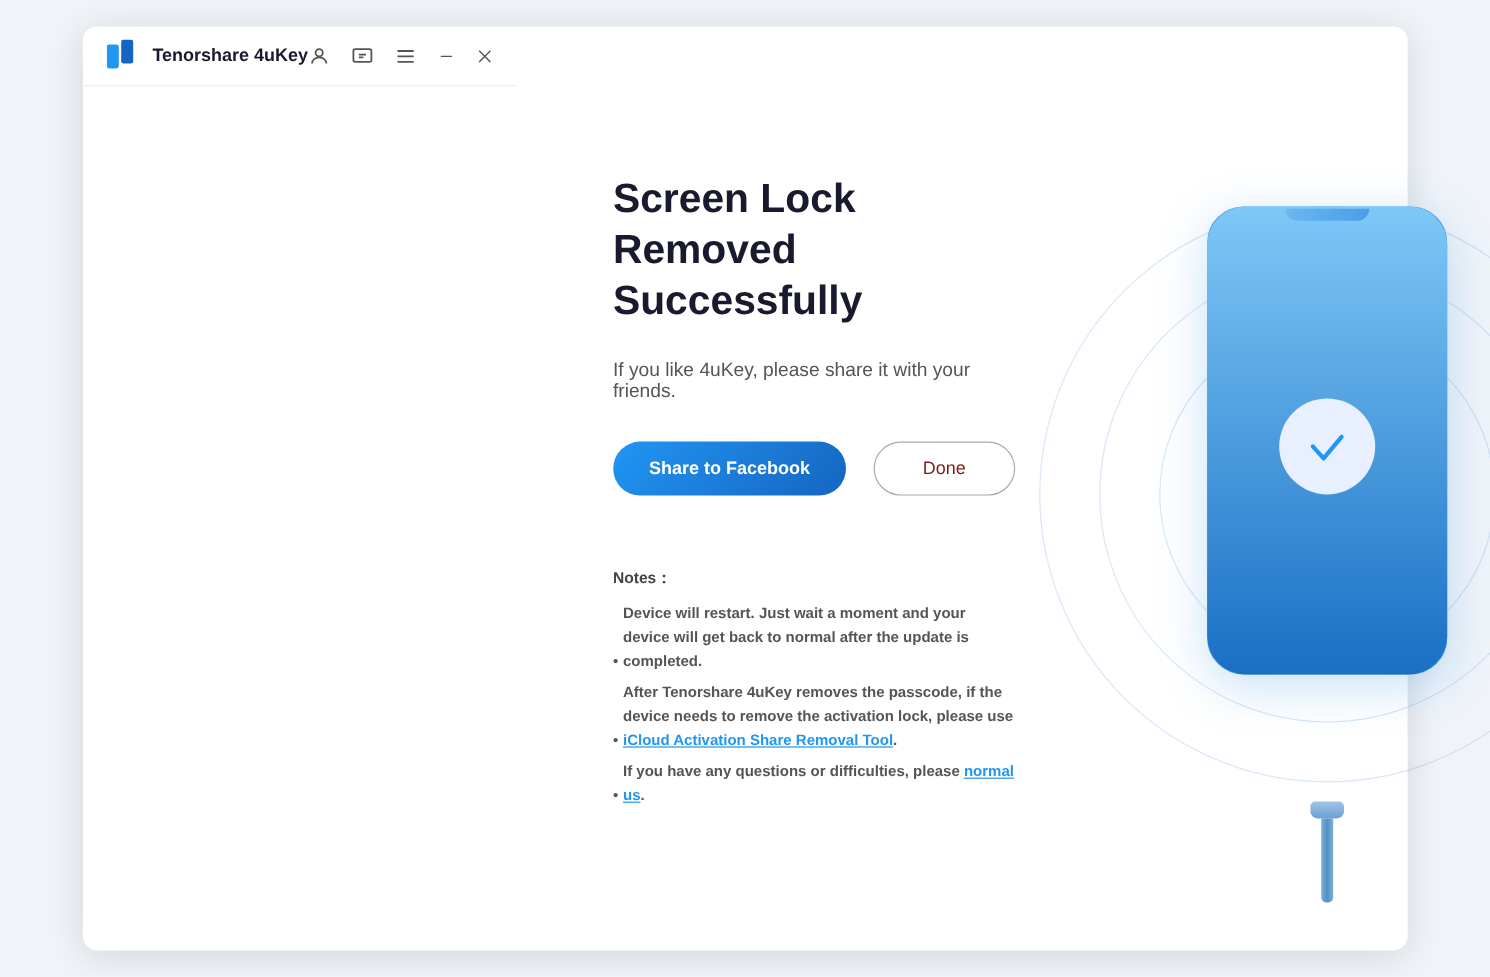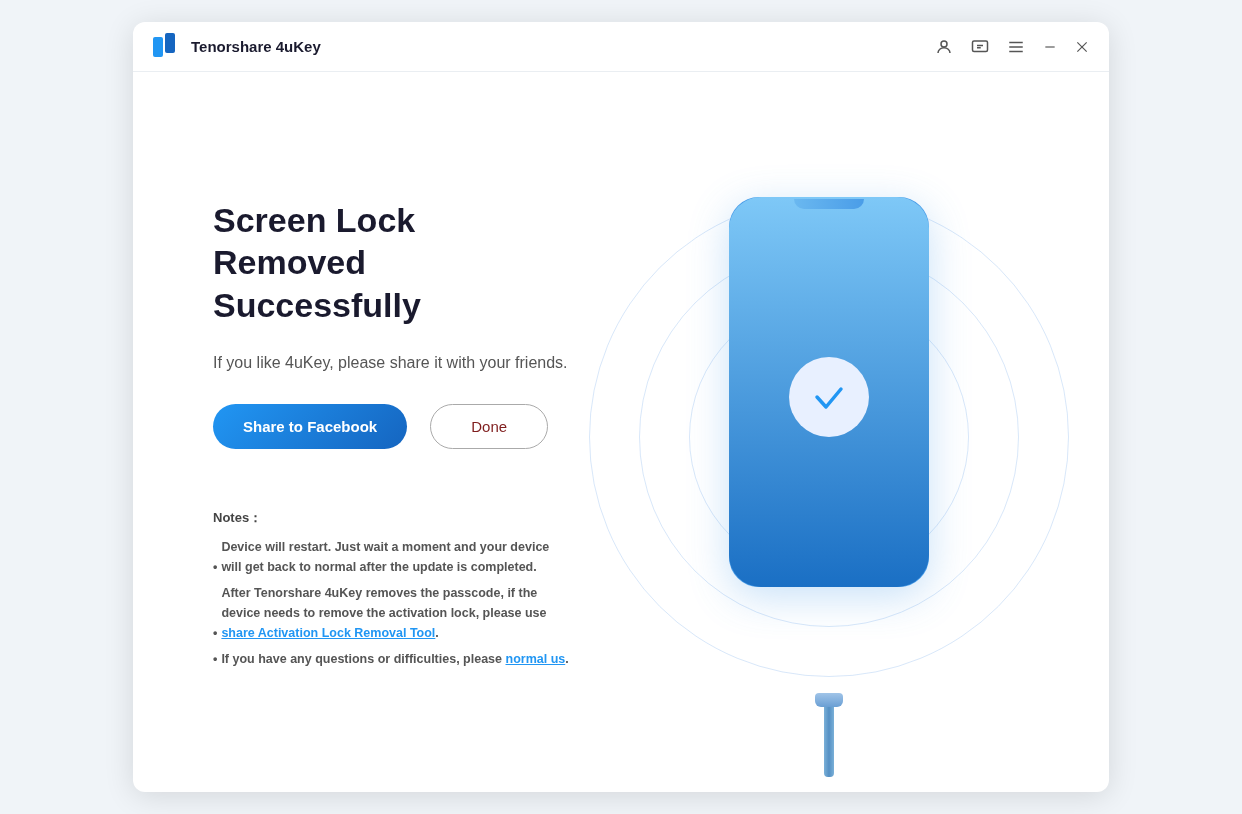--- a/index.html
+++ b/index.html
@@ -4,28 +4,28 @@
   <style>
     * { margin: 0; padding: 0; box-sizing: border-box; }
     body {
       width: 1242px;
       height: 814px;
       background: #f0f4f8;
       font-family: -apple-system, BlinkMacSystemFont, 'Segoe UI', sans-serif;
       overflow: hidden;
     }
     .window {
-      width: 976px;
+      width: 1104px;
       height: 770px;
       margin: 22px auto;
       background: #ffffff;
       border-radius: 12px;
       box-shadow: 0 4px 30px rgba(0,0,0,0.12);
       display: flex;
-      flex-direction: column;
+      flex-direction: row;
     }
     .titlebar {
       display: flex;
       align-items: center;
       justify-content: space-between;
       padding: 0 20px;
       height: 50px;
       border-bottom: 1px solid #eaeef2;
       flex-shrink: 0;
     }
@@ -316,21 +316,21 @@
         <button class="btn-done">Done</button>
       </div>
 
       <div class="notes-section">
         <div class="notes-title">Notes：</div>
         <div class="note-item">
           <span>Device will restart. Just wait a moment and your device will get back to normal after the update is completed.</span>
         </div>
         <div class="note-item">
           <span>
-            <span>After Tenorshare 4uKey removes the passcode, if the device needs to remove the activation lock, please use </span><a class="note-link">share Activation Lock Removal Tool</a><span>.</span>
+            <span>After Tenorshare 4uKey removes the passcode, if the device needs to remove the activation lock, please use </span><a class="note-link">iCloud Activation Share Removal Tool</a><span>.</span>
           </span>
         </div>
         <div class="note-item">
           <span>
             <span>If you have any questions or difficulties, please </span><a class="note-link">normal us</a><span>.</span>
           </span>
         </div>
       </div>
     </div>
 

